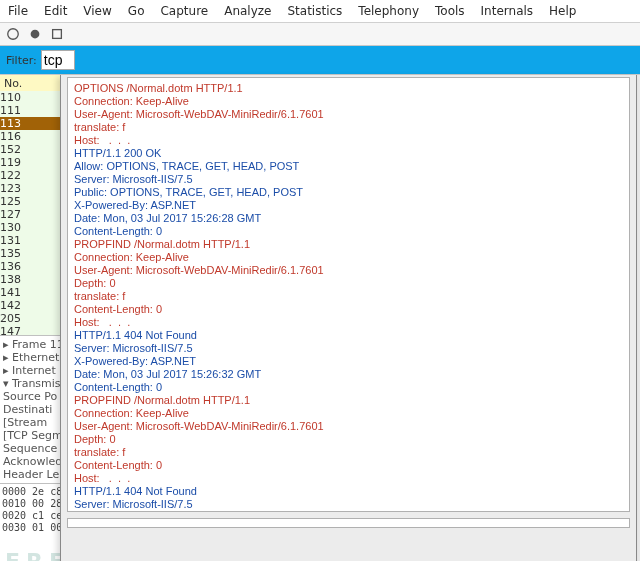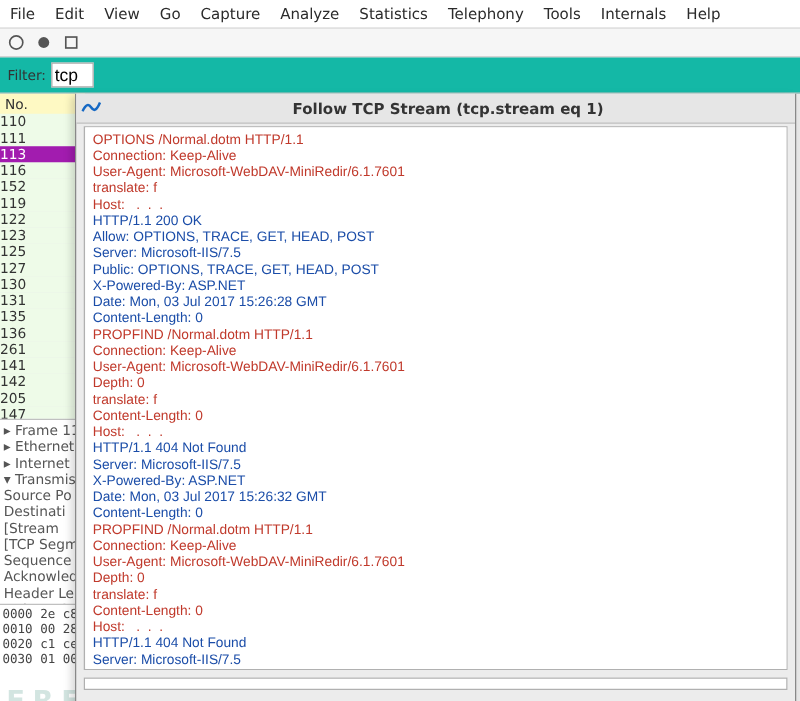--- a/index.html
+++ b/index.html
@@ -4,29 +4,29 @@
 <style>
   html,body{margin:0;padding:0;font-family:"DejaVu Sans","Segoe UI",Arial,sans-serif;font-size:11px;background:#e8e8e8;color:#333;overflow:hidden;width:640px;height:561px}
   
   .menubar{background:#ffffff;padding:2px 6px;display:flex;gap:12px;border-bottom:1px solid #d0d0d0;font-size:12px;color:#2b2b2b}
   .menubar span{padding:2px 2px}
   
   .toolbar{background:#f6f6f6;border-bottom:1px solid #c8c8c8;padding:2px 4px;display:flex;gap:4px}
   .tbtn{width:18px;height:18px;display:flex;align-items:center;justify-content:center}
   .tbtn svg{width:14px;height:14px}
   
-  .filterrow{background:#14b8a6;padding:4px 6px;border-bottom:1px solid #c8c8c8;display:flex;gap:4px;align-items:center}
+  .filterrow{background:#0ea5e9;padding:4px 6px;border-bottom:1px solid #c8c8c8;display:flex;gap:4px;align-items:center}
   .filterrow input{font-size:14px;width:28px;border:1px solid #aaa;padding:1px 2px}
   
   .behind{position:relative;width:640px;height:504px}
   .pkt-no-header{position:absolute;left:0;top:0;width:60px;background:#fef9c3;border-bottom:1px solid #c0c0c0;padding:2px 4px;font-size:11px}
   .pkt-list{position:absolute;left:0;top:16px;width:60px}
   .pkt-item{height:13px;text-align:left;padding-right:10px;font-size:11px;line-height:13px}
   .bg-norm{background:#eefbe8}
-  .bg-sel{background:#a21caf;color:#fff}
+  .bg-sel{background:#a16207;color:#fff}
   .bg-red{background:#d33a2e;color:#fff}
   .tree{position:absolute;left:0;top:260px;width:80px;font-size:11px;line-height:13px;padding:2px 3px;background:#fff;border-top:1px solid #c0c0c0}
   .tree .tw{color:#555}
   .hexdump{position:absolute;left:0;bottom:0;top:408px;width:80px;background:#fff;border-top:1px solid #c0c0c0;font-family:monospace;font-size:10px;line-height:12px;padding:2px 2px;color:#444}
   
   .watermark{position:absolute;left:5px;bottom:5px;font-size:22px;letter-spacing:6px;color:rgba(130,180,170,.35);font-weight:600}
   
   .dialog{position:absolute;left:60px;top:0;right:0;bottom:0;width:575px;height:558px;background:#ececec;border:1px solid #888;border-top:none;box-shadow:-3px 2px 6px rgba(0,0,0,.15)}
   .dlg-title{display:flex;align-items:center;gap:4px;background:#e6e6e6;padding:2px 4px;border-bottom:1px solid #c0c0c0}
   .dlg-title .tt{flex:1;text-align:center;font-weight:600;font-size:12px}
@@ -88,21 +88,21 @@
       <div class="pkt-item bg-norm">152</div>
       <div class="pkt-item bg-norm">119</div>
       <div class="pkt-item bg-norm">122</div>
       <div class="pkt-item bg-norm">123</div>
       <div class="pkt-item bg-norm">125</div>
       <div class="pkt-item bg-norm">127</div>
       <div class="pkt-item bg-norm">130</div>
       <div class="pkt-item bg-norm">131</div>
       <div class="pkt-item bg-norm">135</div>
       <div class="pkt-item bg-norm">136</div>
-      <div class="pkt-item bg-norm">261</div>
+      <div class="pkt-item bg-norm">138</div>
       <div class="pkt-item bg-norm">141</div>
       <div class="pkt-item bg-norm">142</div>
       <div class="pkt-item bg-norm">205</div>
       <div class="pkt-item bg-norm">147</div>
       <div class="pkt-item bg-norm">148</div>
       <div class="pkt-item bg-norm">149</div>
       <div class="pkt-item bg-red">158</div>
     </div>
 
   <div class="tree" id="tree">
@@ -123,26 +123,20 @@
     </div>
   <div class="hexdump" id="hex">
       <div>0000  2e c8 0</div>
       <div>0010  00 28 0</div>
       <div>0020  c1 ce 0</div>
       <div>0030  01 00 3</div>
     </div>
   <div class="watermark">FREEBUF</div>
 
   <div class="dialog">
-    <div class="dlg-title">
-      <span><svg width="16" height="16" viewBox="0 0 16 16">
-            <path d="M1 12 C4 6 6 6 8 9 C10 12 12 12 15 5" fill="none" stroke="#1769c4" stroke-width="2"></path>
-          </svg></span>
-      <span class="tt">Follow TCP Stream (tcp.stream eq 1)</span>
-    </div>
     <div class="dlg-body">
       <div class="stream" id="stream"><div class="req">OPTIONS /Normal.dotm HTTP/1.1
 Connection: Keep-Alive
 User-Agent: Microsoft-WebDAV-MiniRedir/6.1.7601
 translate: f
 Host:   .  .  .
 </div><div class="res">HTTP/1.1 200 OK
 Allow: OPTIONS, TRACE, GET, HEAD, POST
 Server: Microsoft-IIS/7.5
 Public: OPTIONS, TRACE, GET, HEAD, POST

